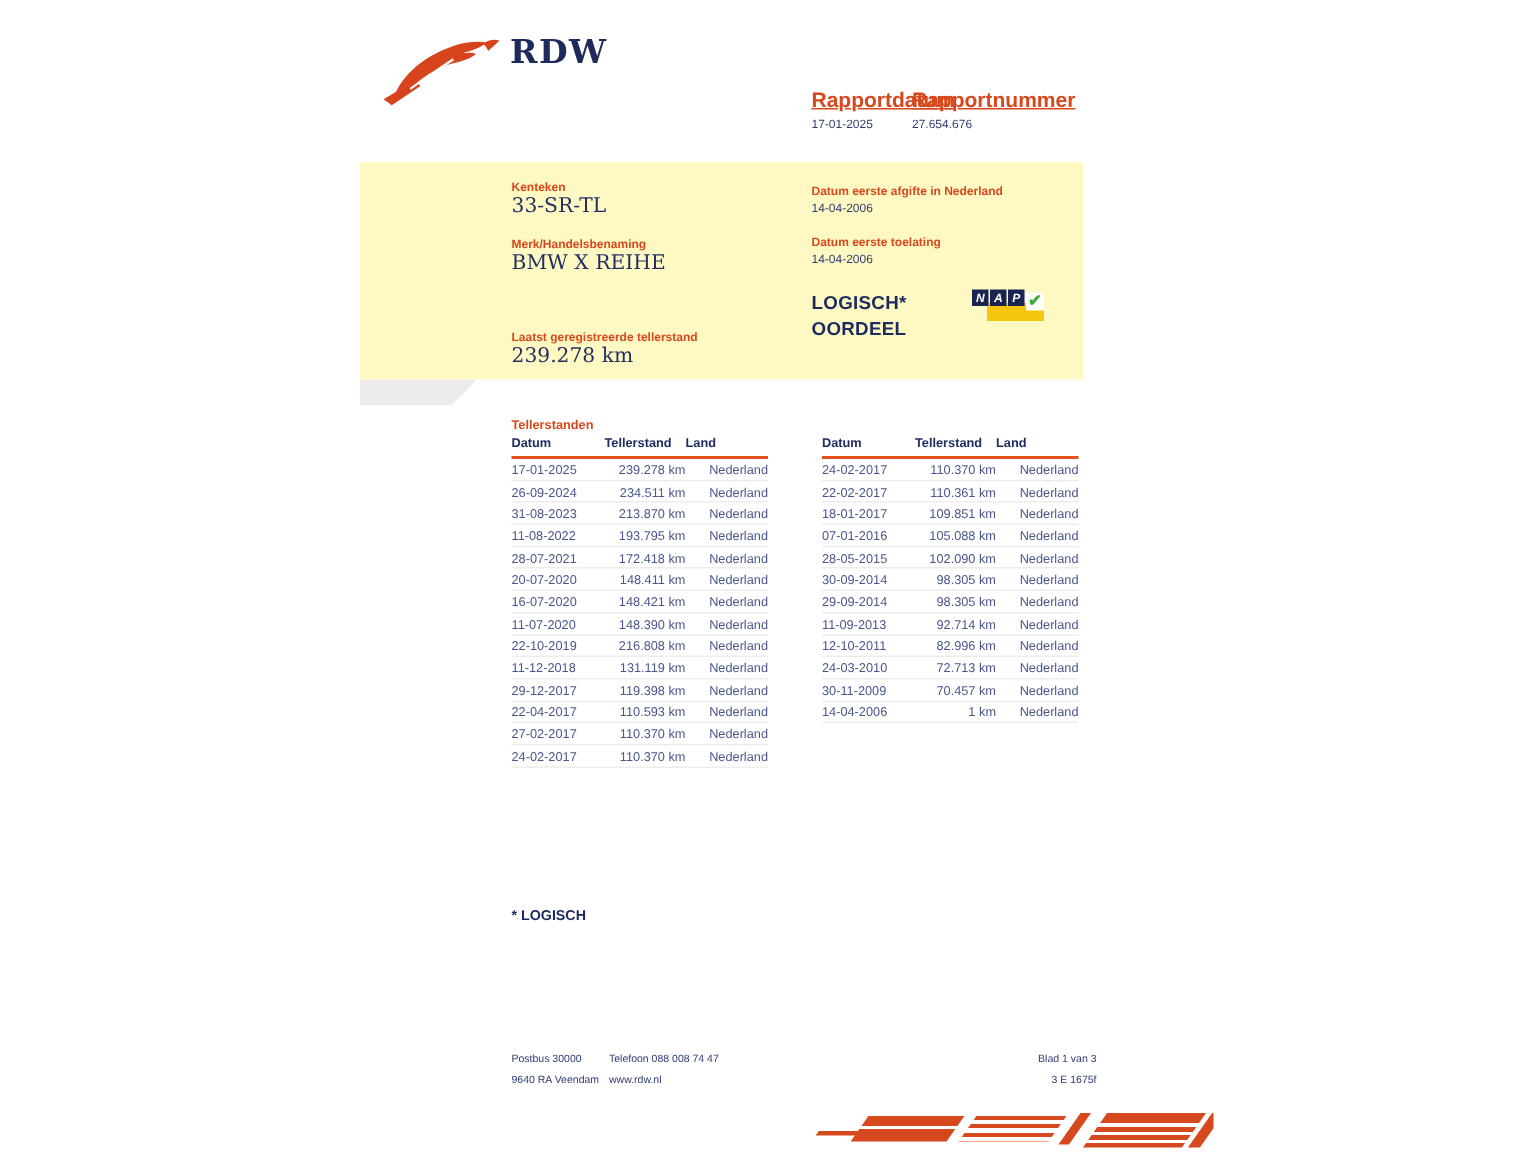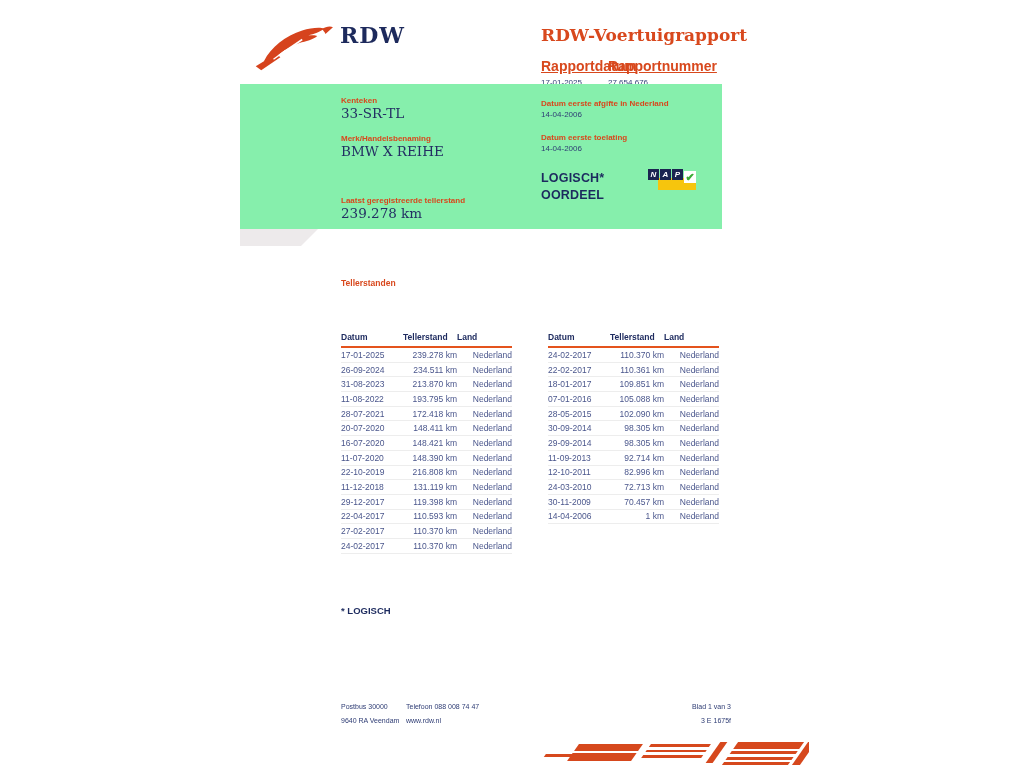--- a/index.html
+++ b/index.html
@@ -12,42 +12,42 @@
   .logo-text { position:absolute; left:340px; top:22px; font-family:"DejaVu Serif", serif;
                font-weight:600; font-size:22px; letter-spacing:1px; color:#1d2a5c; }
   .report-title { position:absolute; left:541px; top:25px; font-family:"DejaVu Serif", serif;
                   font-weight:700; font-size:17px; color:#d8481d; }
   .meta { position:absolute; left:541px; top:58px; display:flex; gap:15px; }
   .meta .m-label { font-size:14px; font-weight:700; color:#d8481d;text-decoration:underline; }
   .meta .m-value { font-size:8px; color:#2e3c74; margin-top:4px; }
   .meta .m-col1 { width:52px; }
 
   
-  .panel { position:absolute; left:240px; top:84px; width:482px; height:145px; background:#86efac; }
+  .panel { position:absolute; left:240px; top:108px; width:482px; height:145px; background:#fef9c3; }
   .panel::after { content:""; position:absolute; left:0; top:145px; width:78px; height:17px;
                   background:#edeaeb; clip-path:polygon(0 0,100% 0,calc(100% - 17px) 100%,0 100%); }
   .p-label { position:absolute; font-size:8px; font-weight:700; color:#d8481d; }
   .p-serif { position:absolute; font-family:"DejaVu Serif", serif; font-size:13.5px; color:#232f63; }
   .p-small { position:absolute; font-size:8px; color:#2e3c74; }
   .oordeel { position:absolute; left:301px; top:86px; font-size:12.5px; font-weight:700;
              color:#1c2a5e; line-height:17px; letter-spacing:0.2px; }
 
   
   .nap { position:absolute; left:408px; top:84px; width:50px; height:24px; }
   .nap-yellow { position:absolute; left:10px; top:10px; width:38px; height:12px; background:#f6c50d; }
   .nap-box { position:absolute; top:1px; width:11px; height:11px; background:#1b2450; color:#fff;
              font-size:8px; font-weight:700; font-style:italic; display:flex;
              align-items:center; justify-content:center; }
   .nap-check-box { position:absolute; left:36px; top:3px; width:12px; height:12px; background:#fff;
                    display:flex; align-items:center; justify-content:center; }
   .nap-check { color:#3aaa35; font-size:11px; font-weight:700; line-height:1; }
 
   
   .section-title { position:absolute; left:341px; top:278px; font-size:8.5px; font-weight:700; color:#d8481d;text-align:right; }
-  .mtable { position:absolute; top:290px; width:171px;margin-top:42px; }
+  .mtable { position:absolute; top:290px; width:171px; }
   .mtable.left  { left:341px; }
   .mtable.right { left:548px; }
   .thead, .trow { display:grid; grid-template-columns:62px 1fr 55px; }
   .thead { font-size:8.5px; font-weight:700; color:#1f2c60; padding-bottom:4px;
            border-bottom:2px solid #e4531d; }
   .trow { font-size:8.5px; color:#4a568c; height:14.7px; align-items:center;
           border-bottom:1px solid #ededed; }
   .c-num, .c-land { text-align:right; }
   .thead .c-num, .thead .c-land { text-align:left; }
 
@@ -85,21 +85,20 @@
   <svg class="bird" viewBox="0 0 120 76">
     <path fill="#d6431d" d="M4 66 L34 48 L40 53 L12 72 Z"></path>
     <path fill="#d6431d" d="M16 59 C26 38 48 22 72 14 C84 10 98 9 104 11 C99 16 89 19 81 21
       C85 21 91 20 94 22 C89 27 77 30 68 32 C58 36 46 42 38 49 C31 55 27 58 24 61 Z"></path>
     <path fill="#d6431d" d="M101 12 C106 8 113 7 117 9 L106 19 C105 16 103 14 101 12 Z"></path>
     <path stroke="#ffffff" stroke-width="2.4" fill="none" d="M44 46 L72 27"></path>
     <path stroke="#ffffff" stroke-width="2" fill="none" d="M30 56 L48 43"></path>
   </svg>
   <div class="logo-text">RDW</div>
 
-  <h1 class="report-title">RDW-Voertuigrapport</h1>
   <div class="meta">
     <div class="m-col1">
       <div class="m-label">Rapportdatum</div>
       <div class="m-value">17-01-2025</div>
     </div>
     <div>
       <div class="m-label">Rapportnummer</div>
       <div class="m-value">27.654.676</div>
     </div>
   </div>

